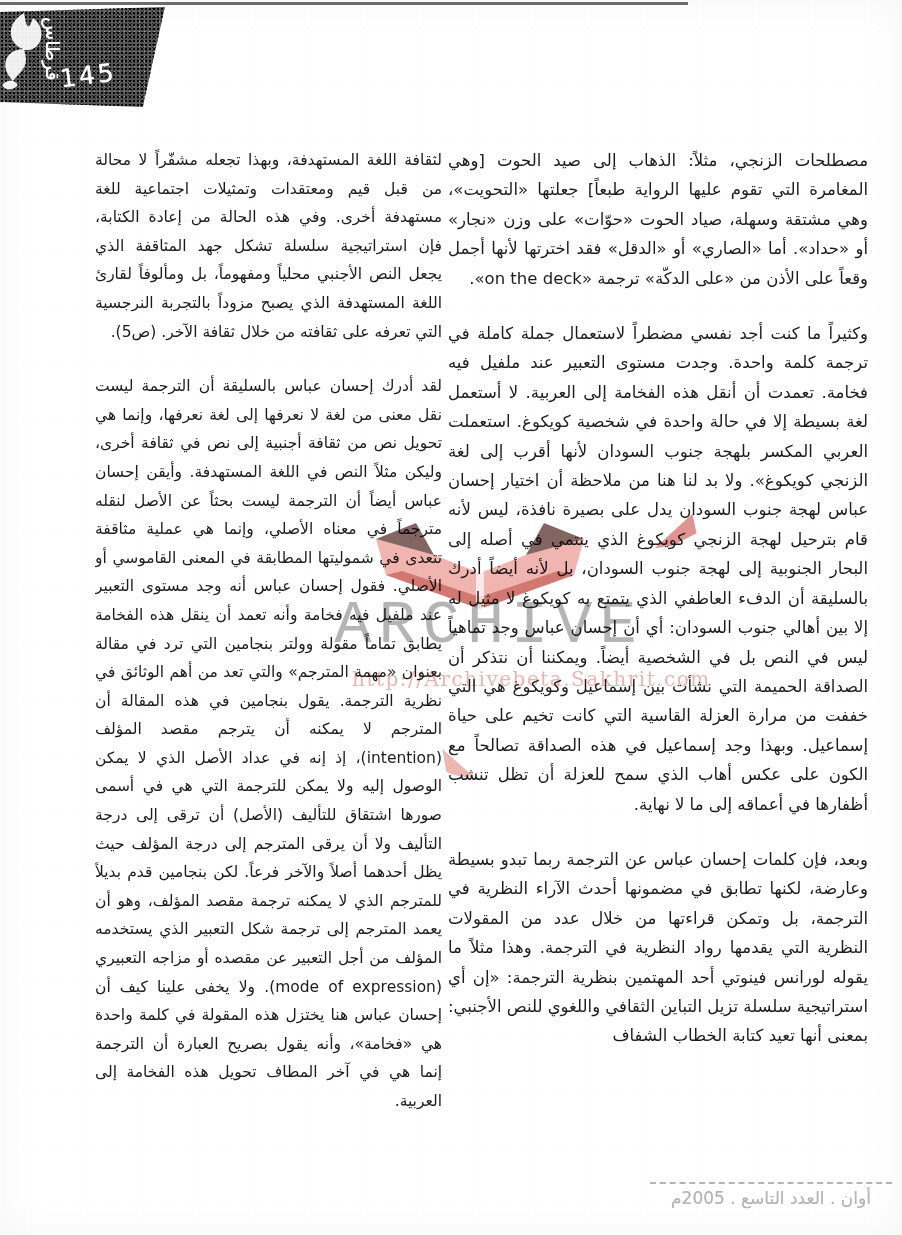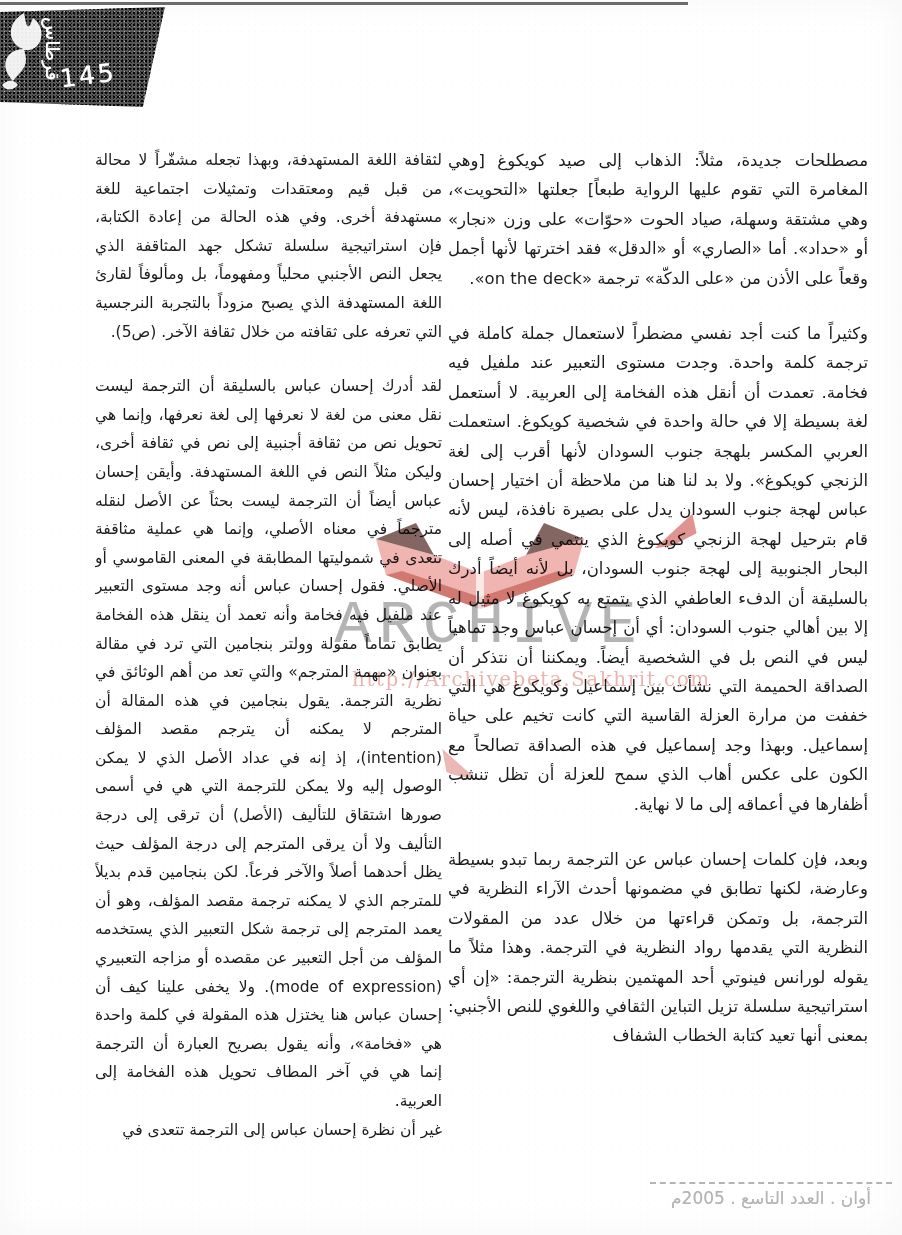--- a/index.html
+++ b/index.html
@@ -90,29 +90,28 @@
         <path d="M30 4 C12 14 13 34 29 40 C11 41 5 58 19 72 C27 61 36 58 30 41
                  C48 43 54 20 39 9 C35 20 33 22 30 4 Z
                  M8 76 C14 70 20 70 24 76 C18 82 12 82 8 76 Z" fill="#ffffff" opacity="0.92"></path>
       </svg>
     </span>
     <span class="section-label">قرطاس</span>
     <span class="page-number">145</span>
   </div>
 
   <div class="col col-right">
-    <p>مصطلحات جديدة، مثلاً: الذهاب إلى صيد كويكوغ [وهي المغامرة التي تقوم عليها الرواية طبعاً] جعلتها «التحويت»، وهي مشتقة وسهلة، صياد الحوت «حوّات» على وزن «نجار» أو «حداد». أما «الصاري» أو «الدقل» فقد اخترتها لأنها أجمل وقعاً على الأذن من «على الدكّة» ترجمة «on the deck».</p>
+    <p>مصطلحات الزنجي، مثلاً: الذهاب إلى صيد الحوت [وهي المغامرة التي تقوم عليها الرواية طبعاً] جعلتها «التحويت»، وهي مشتقة وسهلة، صياد الحوت «حوّات» على وزن «نجار» أو «حداد». أما «الصاري» أو «الدقل» فقد اخترتها لأنها أجمل وقعاً على الأذن من «على الدكّة» ترجمة «on the deck».</p>
     <p>وكثيراً ما كنت أجد نفسي مضطراً لاستعمال جملة كاملة في ترجمة كلمة واحدة. وجدت مستوى التعبير عند ملفيل فيه فخامة. تعمدت أن أنقل هذه الفخامة إلى العربية. لا أستعمل لغة بسيطة إلا في حالة واحدة في شخصية كويكوغ. استعملت العربي المكسر بلهجة جنوب السودان لأنها أقرب إلى لغة الزنجي كويكوغ». ولا بد لنا هنا من ملاحظة أن اختيار إحسان عباس لهجة جنوب السودان يدل على بصيرة نافذة، ليس لأنه قام بترحيل لهجة الزنجي كويكوغ الذي ينتمي في أصله إلى البحار الجنوبية إلى لهجة جنوب السودان، بل لأنه أيضاً أدرك بالسليقة أن الدفء العاطفي الذي يتمتع به كويكوغ لا مثيل له إلا بين أهالي جنوب السودان: أي أن إحسان عباس وجد تماهياً ليس في النص بل في الشخصية أيضاً. ويمكننا أن نتذكر أن الصداقة الحميمة التي نشأت بين إسماعيل وكويكوغ هي التي خففت من مرارة العزلة القاسية التي كانت تخيم على حياة إسماعيل. وبهذا وجد إسماعيل في هذه الصداقة تصالحاً مع الكون على عكس أهاب الذي سمح للعزلة أن تظل تنشب أظفارها في أعماقه إلى ما لا نهاية.</p>
     <p>وبعد، فإن كلمات إحسان عباس عن الترجمة ربما تبدو بسيطة وعارضة، لكنها تطابق في مضمونها أحدث الآراء النظرية في الترجمة، بل وتمكن قراءتها من خلال عدد من المقولات النظرية التي يقدمها رواد النظرية في الترجمة. وهذا مثلاً ما يقوله لورانس فينوتي أحد المهتمين بنظرية الترجمة: «إن أي استراتيجية سلسلة تزيل التباين الثقافي واللغوي للنص الأجنبي: بمعنى أنها تعيد كتابة الخطاب الشفاف</p>
   </div>
 
   <div class="col col-left">
     <p>لثقافة اللغة المستهدفة، وبهذا تجعله مشفّراً لا محالة من قبل قيم ومعتقدات وتمثيلات اجتماعية للغة مستهدفة أخرى. وفي هذه الحالة من إعادة الكتابة، فإن استراتيجية سلسلة تشكل جهد المثاقفة الذي يجعل النص الأجنبي محلياً ومفهوماً، بل ومألوفاً لقارئ اللغة المستهدفة الذي يصبح مزوداً بالتجربة النرجسية التي تعرفه على ثقافته من خلال ثقافة الآخر. (ص5).</p>
     <p class="flush">لقد أدرك إحسان عباس بالسليقة أن الترجمة ليست نقل معنى من لغة لا نعرفها إلى لغة نعرفها، وإنما هي تحويل نص من ثقافة أجنبية إلى نص في ثقافة أخرى، وليكن مثلاً النص في اللغة المستهدفة. وأيقن إحسان عباس أيضاً أن الترجمة ليست بحثاً عن الأصل لنقله مترجماً في معناه الأصلي، وإنما هي عملية مثاقفة تتعدى في شموليتها المطابقة في المعنى القاموسي أو الأصلي. فقول إحسان عباس أنه وجد مستوى التعبير عند ملفيل فيه فخامة وأنه تعمد أن ينقل هذه الفخامة يطابق تماماً مقولة وولتر بنجامين التي ترد في مقالة بعنوان «مهمة المترجم» والتي تعد من أهم الوثائق في نظرية الترجمة. يقول بنجامين في هذه المقالة أن المترجم لا يمكنه أن يترجم مقصد المؤلف (intention)، إذ إنه في عداد الأصل الذي لا يمكن الوصول إليه ولا يمكن للترجمة التي هي في أسمى صورها اشتقاق للتأليف (الأصل) أن ترقى إلى درجة التأليف ولا أن يرقى المترجم إلى درجة المؤلف حيث يظل أحدهما أصلاً والآخر فرعاً. لكن بنجامين قدم بديلاً للمترجم الذي لا يمكنه ترجمة مقصد المؤلف، وهو أن يعمد المترجم إلى ترجمة شكل التعبير الذي يستخدمه المؤلف من أجل التعبير عن مقصده أو مزاجه التعبيري (mode of expression). ولا يخفى علينا كيف أن إحسان عباس هنا يختزل هذه المقولة في كلمة واحدة هي «فخامة»، وأنه يقول بصريح العبارة أن الترجمة إنما هي في آخر المطاف تحويل هذه الفخامة إلى العربية.</p>
-    <p class="flush">غير أن نظرة إحسان عباس إلى الترجمة تتعدى في</p>
   </div>
 
   <div class="watermark">
     <span class="wm-logo">
       <svg width="216" height="100" viewBox="0 0 216 100">
 
         <path d="M108 90 L14 56 L4 20 L62 36 L108 54 Z" fill="#eda8a2" opacity="0.85"></path>
         <path d="M4 20 L62 36 L44 4 Z" fill="#6d4a47" opacity="0.85"></path>
         <path d="M14 56 L108 90 L108 78 L30 52 Z" fill="#c0594f" opacity="0.65"></path>
 

